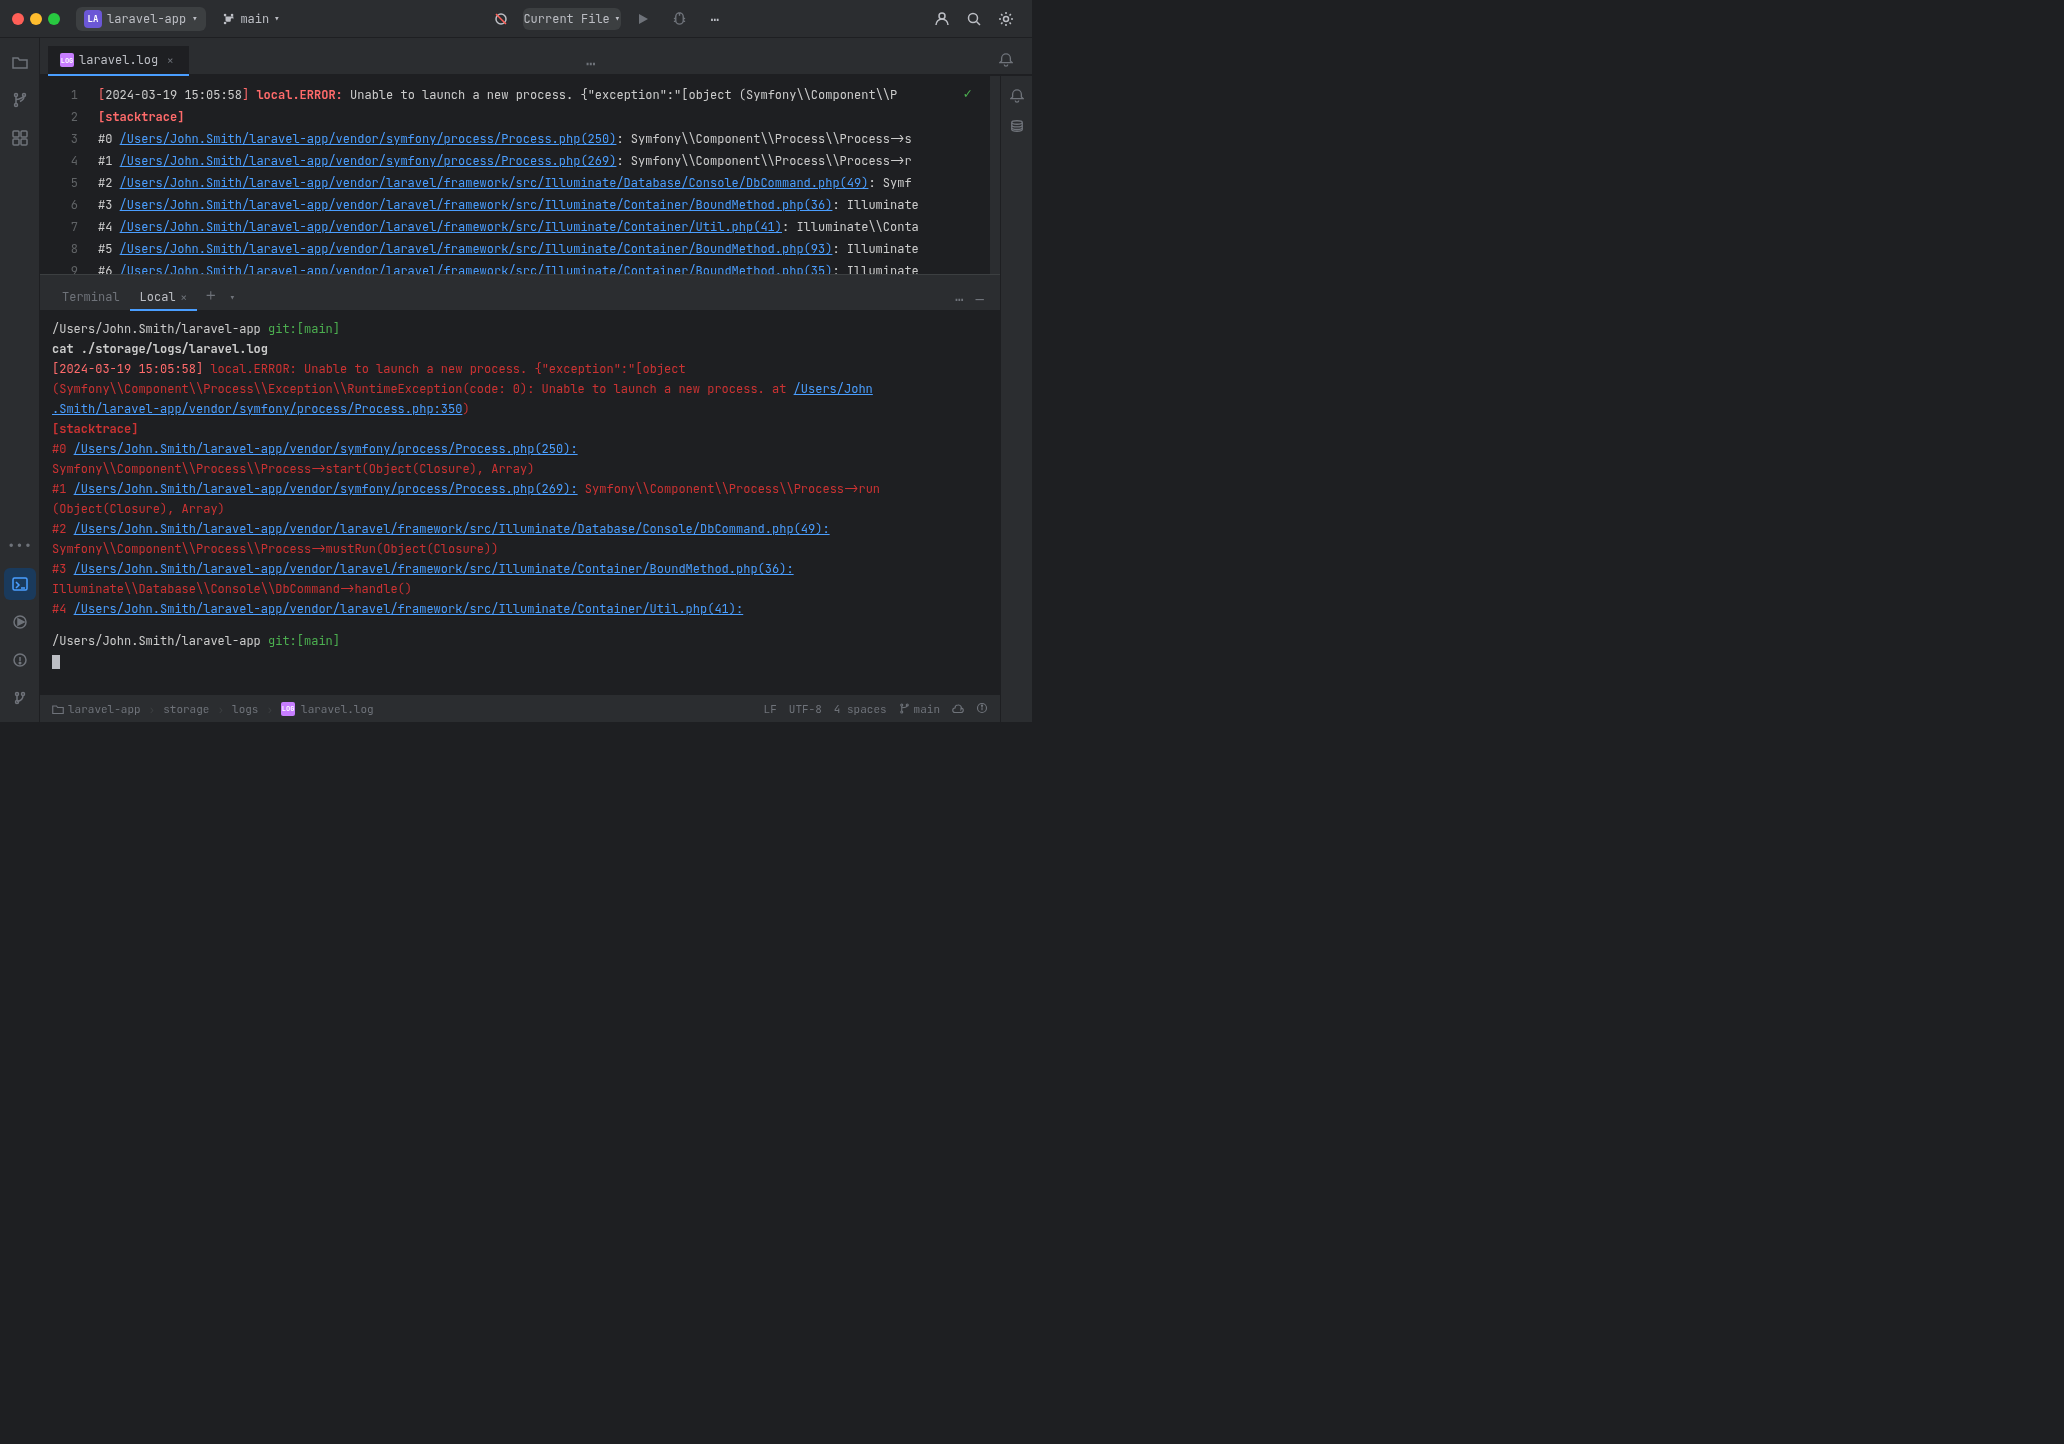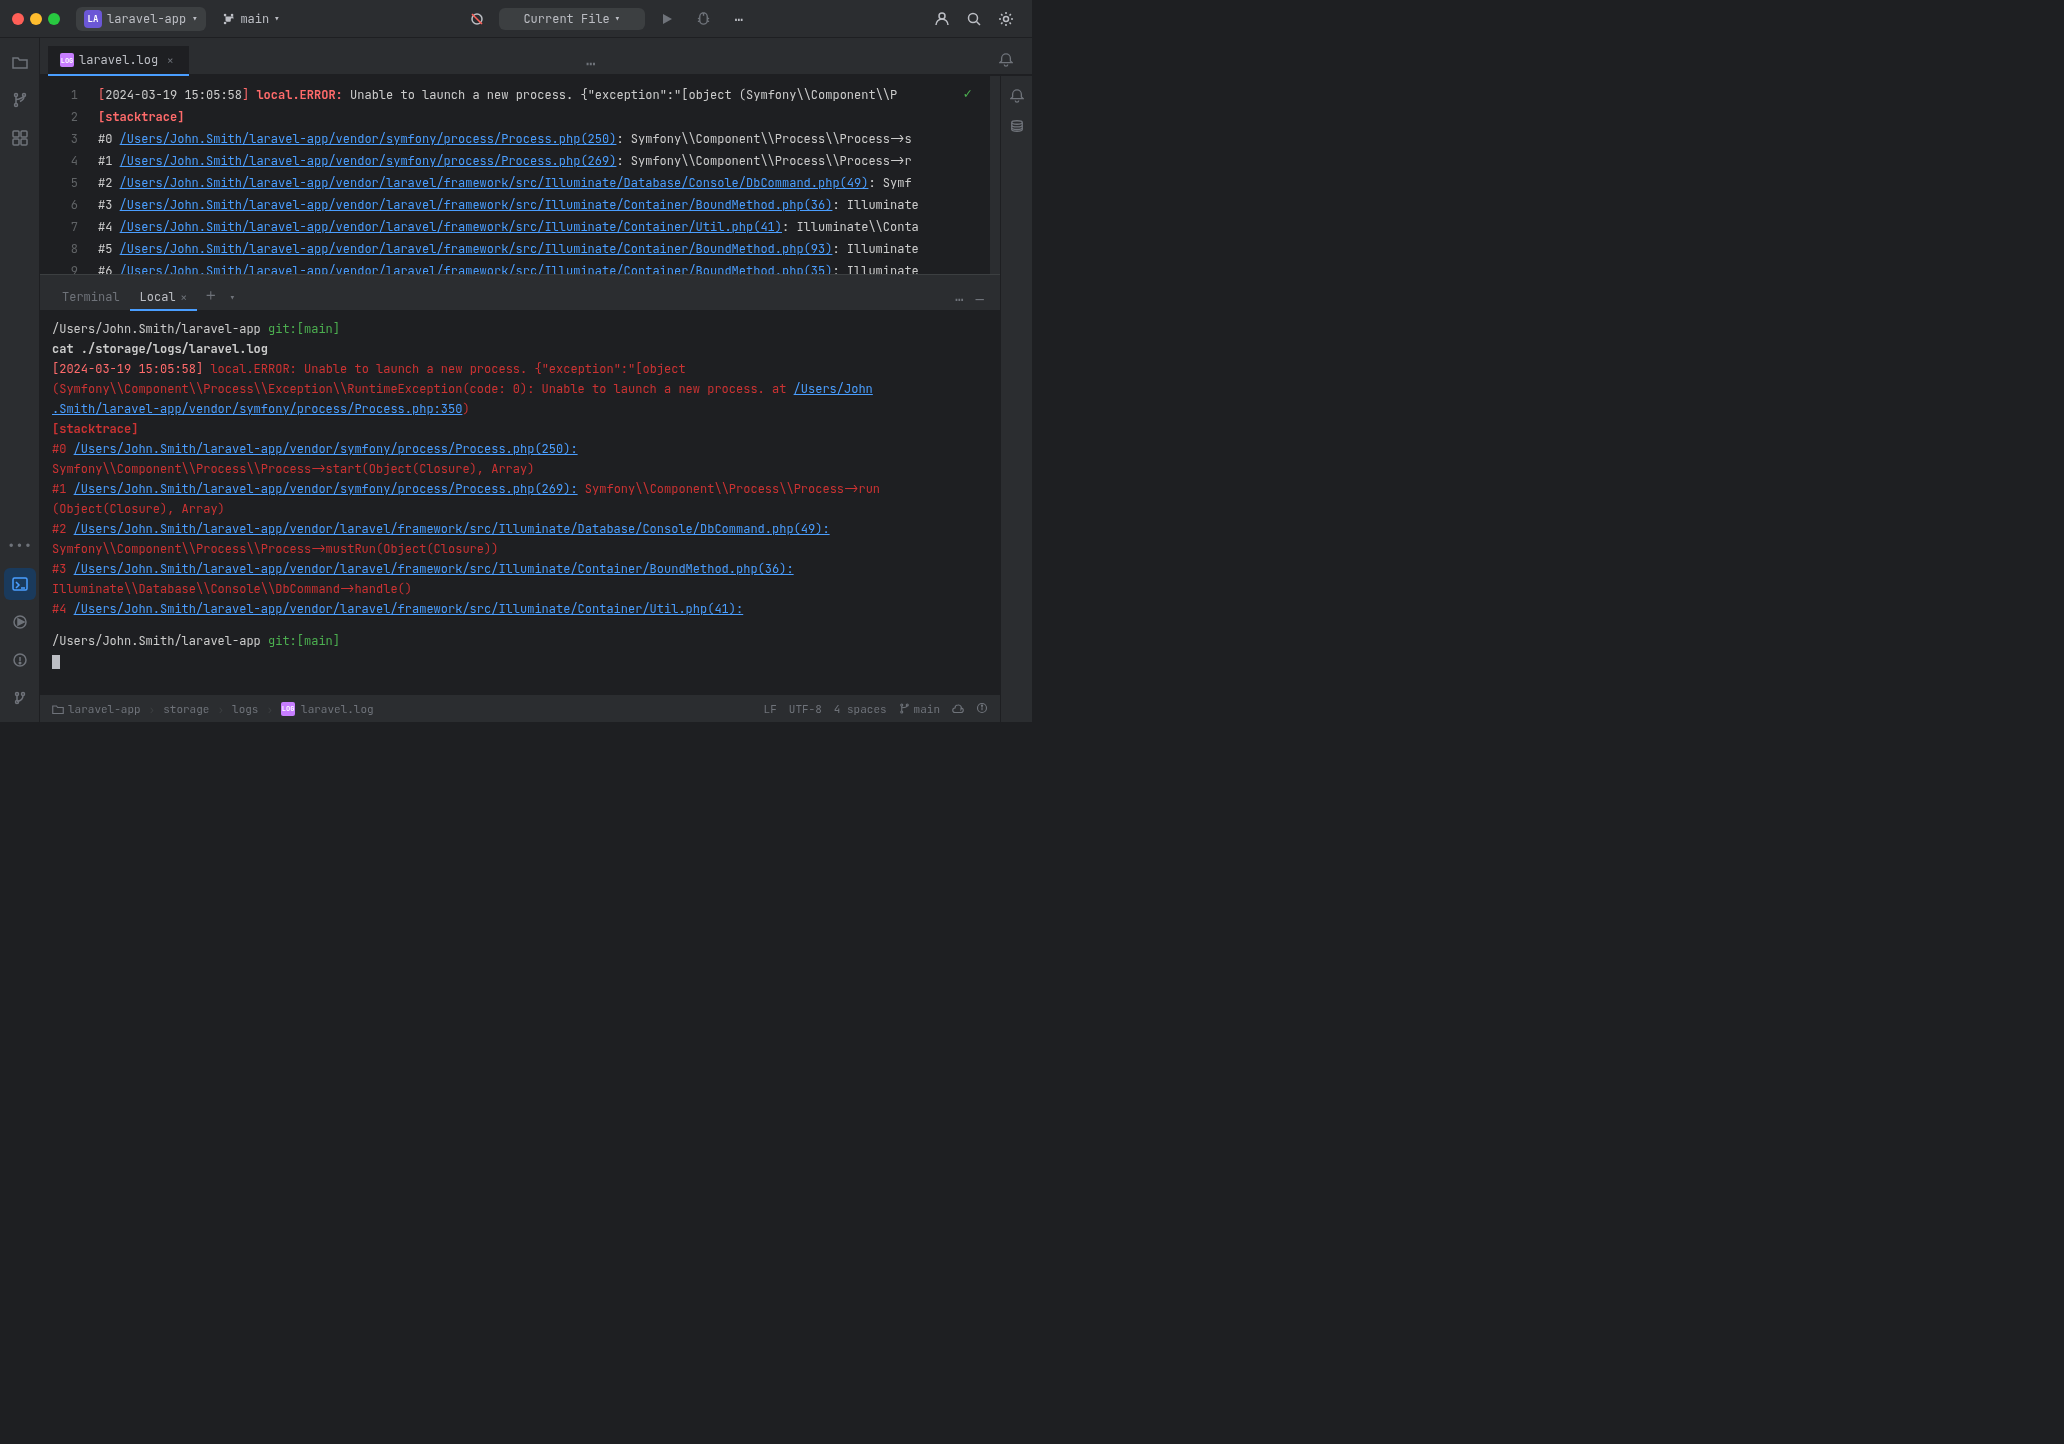--- a/index.html
+++ b/index.html
@@ -69,21 +69,21 @@
       justify-content: center;
       align-items: center;
       gap: 8px;
     }
     .file-dropdown {
       display: flex;
       align-items: center;
       gap: 4px;
       font-size: 12px;
       background: #3c3f41;
-      padding: 3px 24px;
+      padding: 3px 0;
       border-radius: 6px;
       cursor: pointer;
     }
     .icon-btn {
       width: 28px; height: 28px;
       display: flex; align-items: center; justify-content: center;
       cursor: pointer;
       border-radius: 4px;
       color: #bcbec4;
       font-size: 14px;

